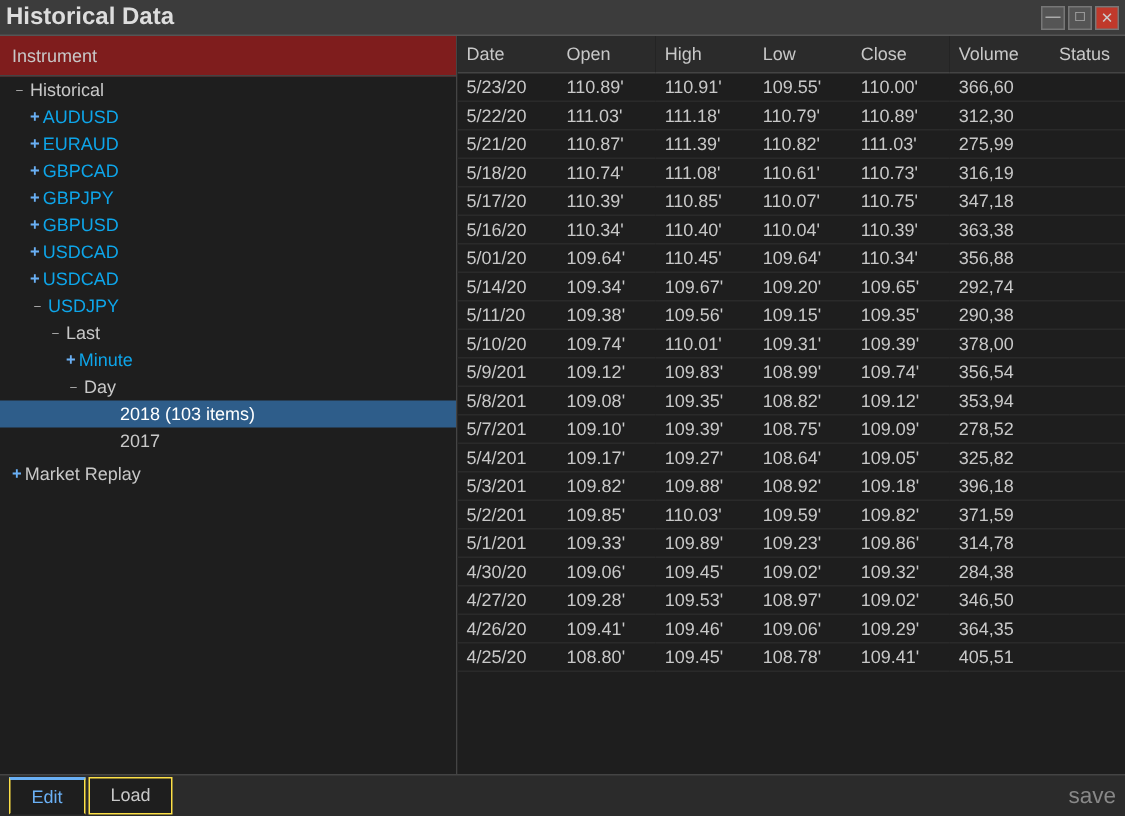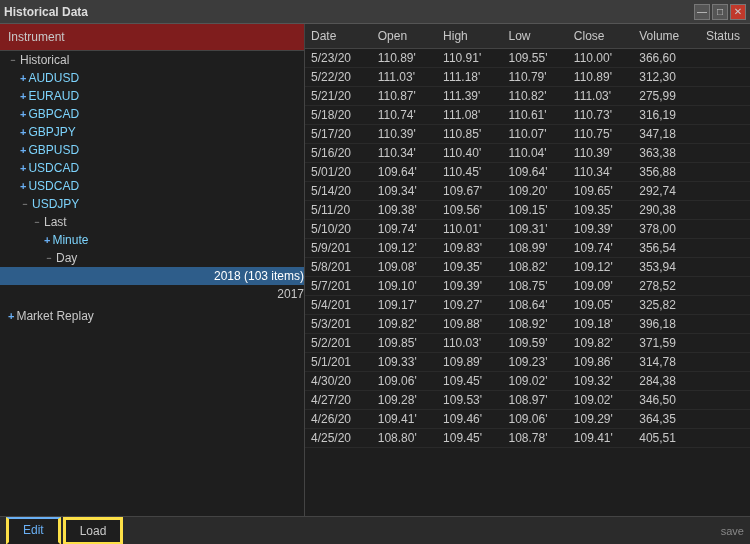--- a/index.html
+++ b/index.html
@@ -18,21 +18,21 @@
       background: #3c3c3c;
       border-bottom: 1px solid #555;
       display: flex;
       align-items: center;
       justify-content: space-between;
       padding: 3px 4px;
       height: 24px;
     }
     .title-text {
       color: #ddd;
-      font-size: 12px;
+      font-size: 16px;
       font-weight: bold;
     }
     .title-controls {
       display: flex;
       gap: 2px;
     }
     .title-btn {
       width: 16px;
       height: 16px;
       background: #555;
@@ -83,21 +83,21 @@
       padding: 2px 0;
       cursor: pointer;
       white-space: nowrap;
     }
     .tree-item.highlighted { background: #2e5d8a; }
 
     .indent-1 { padding-left: 8px; }
     .indent-2 { padding-left: 20px; }
     .indent-3 { padding-left: 32px; }
     .indent-4 { padding-left: 44px; }
-    .indent-5 { padding-left: 80px; justify-content: flex-end; }
+    .indent-5 { padding-left: 80px; }
 
     .tree-toggle {
       width: 10px;
       height: 10px;
       display: inline-flex;
       align-items: center;
       justify-content: center;
       font-size: 9px;
       color: #aaa;
       margin-right: 2px;
@@ -108,21 +108,21 @@
       font-size: 11px;
       margin-right: 2px;
       font-weight: bold;
     }
 
     .tree-label {
       color: #c8c8c8;
       font-size: 12px;
     }
     .tree-label.folder { color: #c8c8c8; }
-    .tree-label.item { color: #7dd3fc; }
+    .tree-label.item { color: #0ea5e9; }
     .tree-label.highlighted { color: #fff; }
 
     
     .right-panel {
       flex: 1;
       background: #1e1e1e;
       overflow: hidden;
       display: flex;
       flex-direction: column;
     }
@@ -175,35 +175,35 @@
     }
 
     .bottom-tabs {
       display: flex;
       gap: 2px;
     }
 
     .bottom-tab {
       padding: 4px 14px;
       background: #1e1e1e;
-      border: 3px solid #fde047;
+      border: 1px solid #fde047;
       color: #c8c8c8;
       cursor: pointer;
       font-size: 12px;
     }
     .bottom-tab.active {
       background: #1e1e1e;
       border-bottom-color: transparent;
       color: #6ab0f5;
       border-top: 2px solid #6ab0f5;
     }
 
     .save-label {
       color: #888;
-      font-size: 11px;
+      font-size: 15px;
     }
 
     
     .left-panel::-webkit-scrollbar,
     .data-table-container::-webkit-scrollbar {
       width: 10px;
     }
     .left-panel::-webkit-scrollbar-track,
     .data-table-container::-webkit-scrollbar-track {
       background: #2b2b2b;

